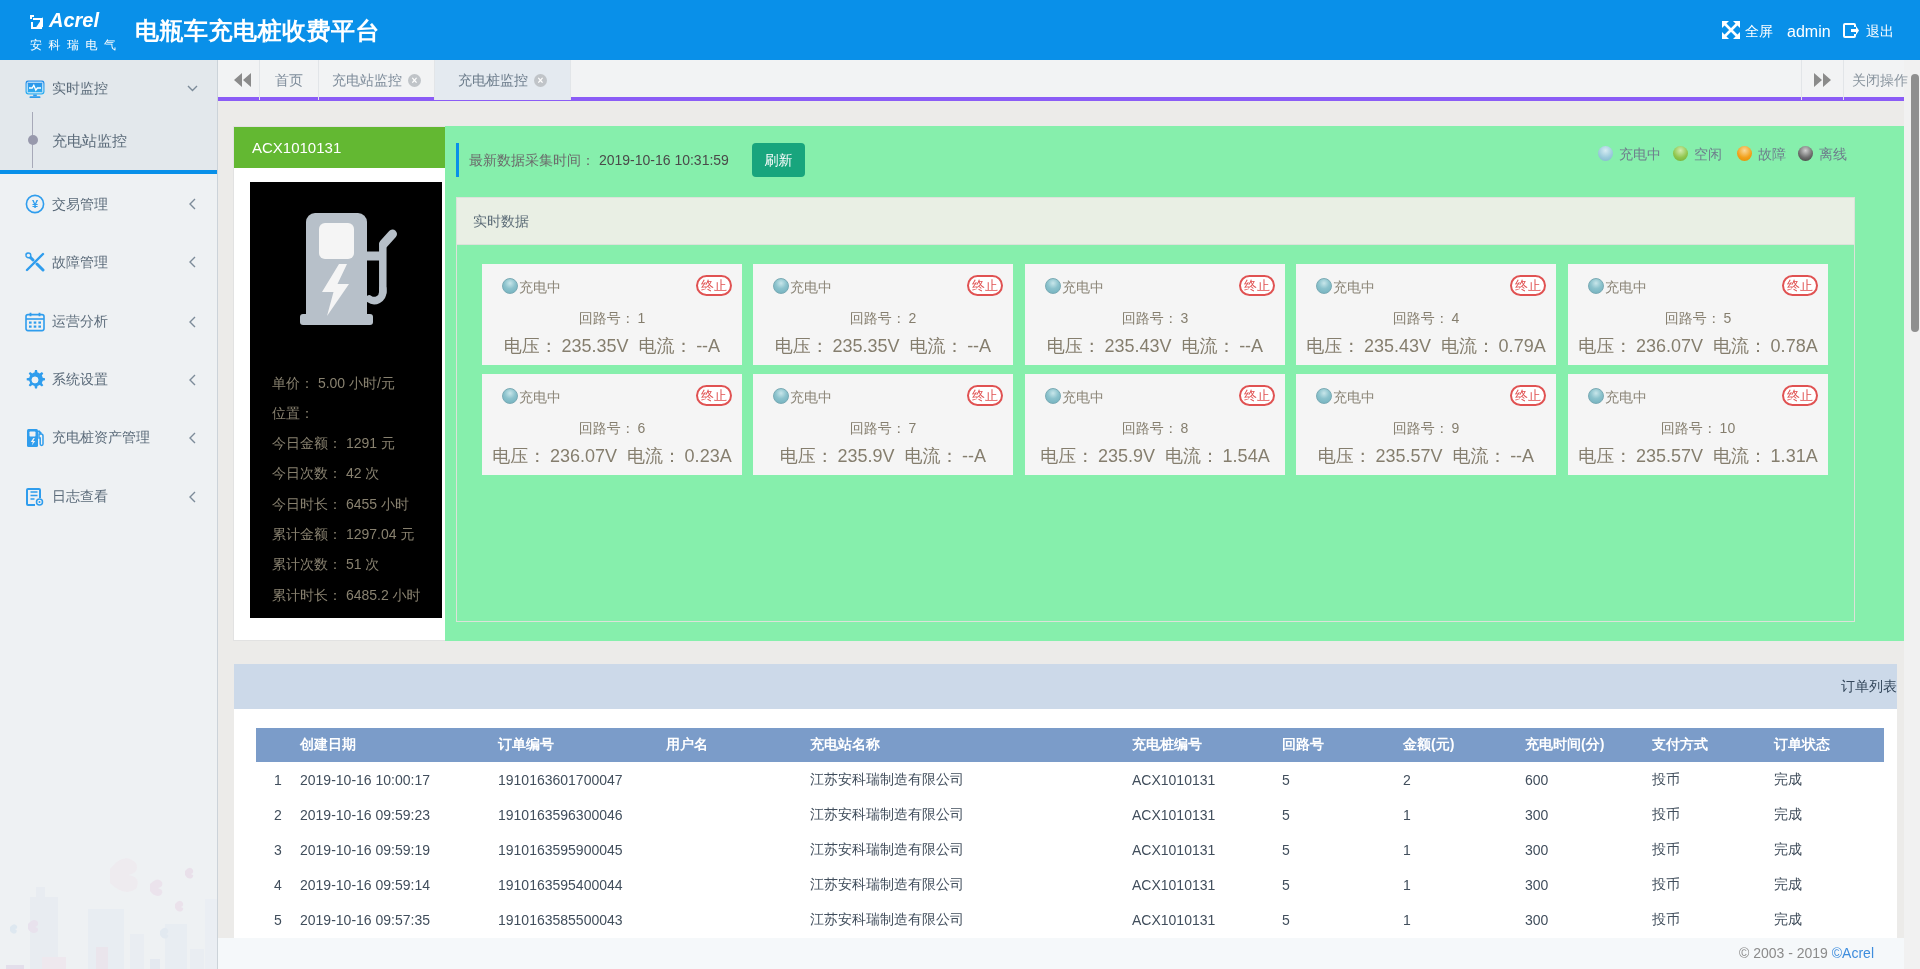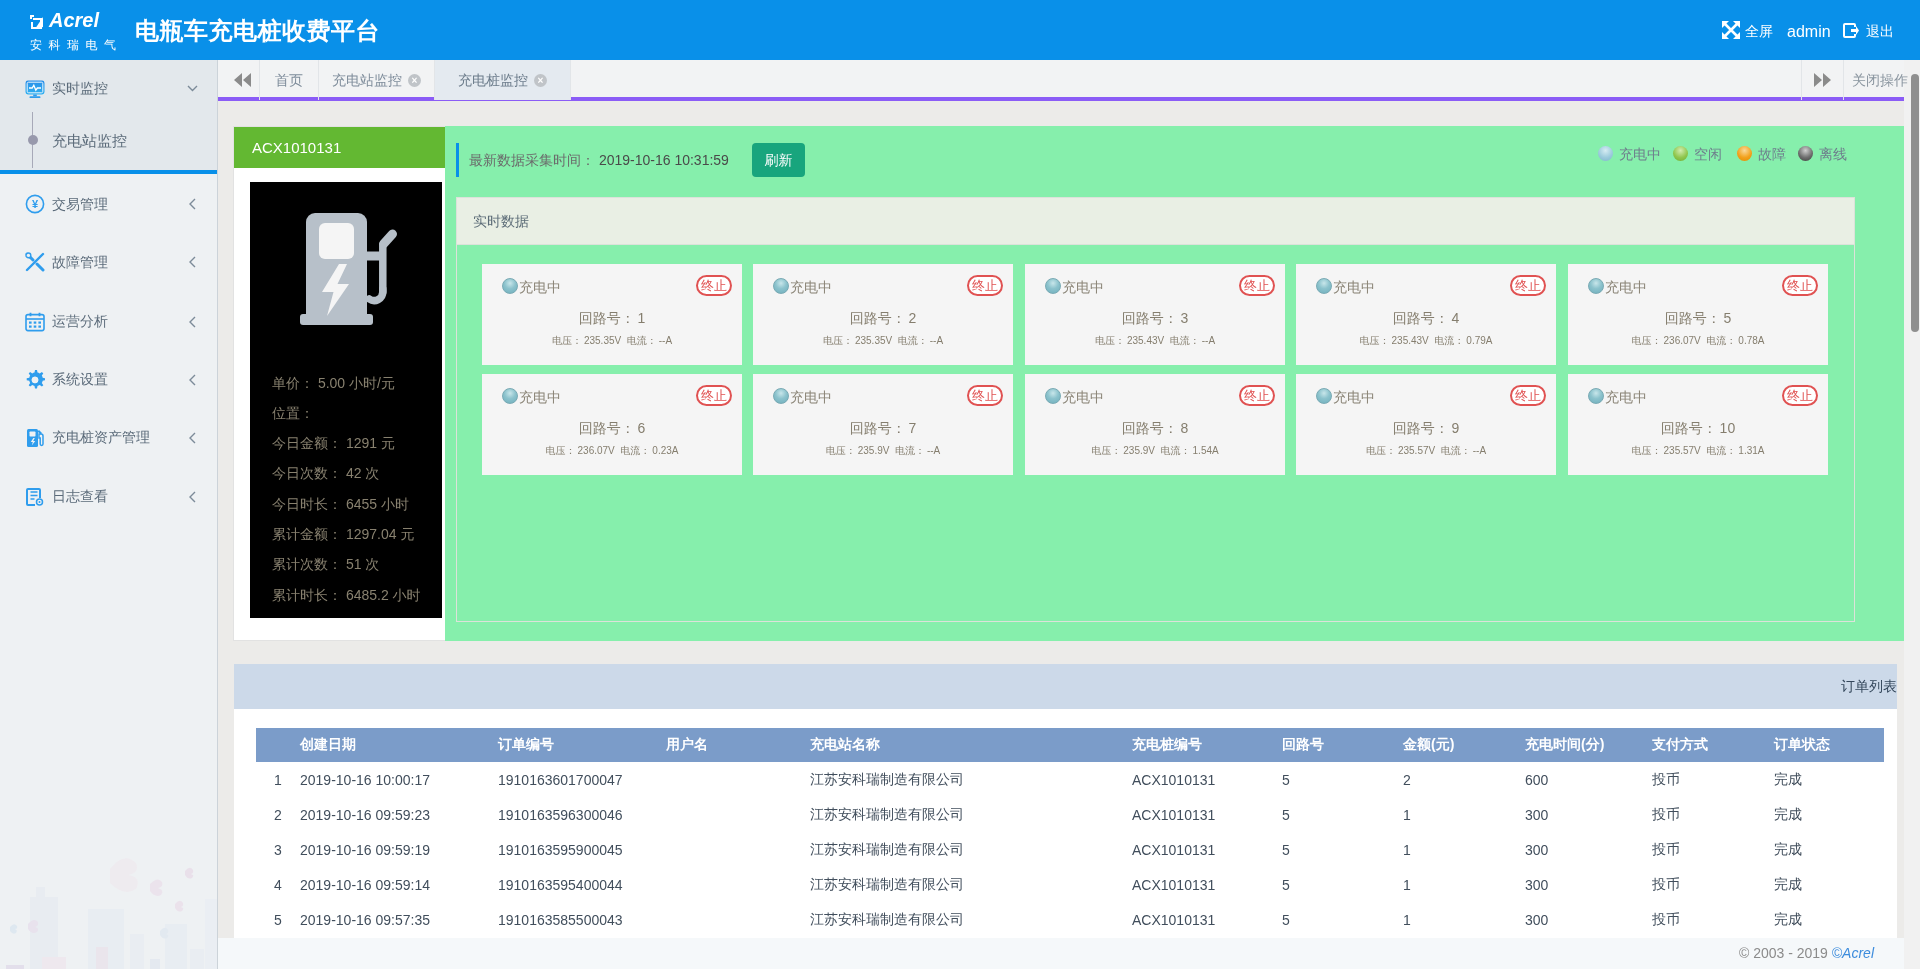--- a/index.html
+++ b/index.html
@@ -39,32 +39,32 @@
 .leg-txt { font-size:14px; color:#6e7d8c; }
 .ball { position:absolute; width:15px; height:15px; border-radius:50%; }
 #rtbox { left:11px; top:71px; width:1399px; height:425px; border:1px solid #dce2da; }
 #rtbox-hd { left:0; top:0; width:1397px; height:47px; background:#e9efe4; border-bottom:1px solid #dce2da; font-size:14px; color:#5c6c77; line-height:47px; padding-left:16px; }
 
 .ccard { position:absolute; width:260px; height:101px; background:#f5f5f5; }
 .csphere { position:absolute; left:20px; top:14px; width:16px; height:16px; border-radius:50%; background:radial-gradient(circle at 50% 30%, #c8e6ea 0%, #8cc3cd 45%, #6faebc 100%); border:1px solid #79aab4; }
 .cstat { position:absolute; left:37px; top:15px; font-size:14px; color:#8a8476; }
 .cstop { position:absolute; right:10px; top:11px; width:36px; height:21px; border:2px solid #e05252; border-radius:11px; color:#e05252; font-size:13px; text-align:center; line-height:18px; background:#fff; }
 .cline1 { position:absolute; left:0; top:46px; width:100%; text-align:center; font-size:14px; color:#857e6e; }
-.cline2 { position:absolute; left:0; top:70px; width:100%; text-align:center; font-size:10px; color:#857e6e; }
+.cline2 { position:absolute; left:0; top:70px; width:100%; text-align:center; font-size:18px; color:#857e6e; }
 
 
 #orders { left:234px; top:664px; width:1663px; height:274px; background:#fff; }
 #orders-hd { left:0; top:0; width:1663px; height:45px; background:#ccd9e9; font-size:14px; color:#34475b; line-height:45px; padding-left:17px;text-align:right; }
 table#otab { position:absolute; left:22px; top:64px; border-collapse:collapse; table-layout:fixed; width:1628px; }
 #otab th { background:#7b9cc9; color:#fff; font-size:14px; font-weight:bold; text-align:left; height:34px; padding:0; }
 #otab td { font-size:14px; color:#414e5c; height:35px; padding:0; }
 
 
 #footer { left:218px; top:938px; width:1686px; height:31px; background:#f5f8fa; font-size:14px; color:#8b8b8b; }
-#footer span { color:#3e8ddd;font-style:italic; }
+#footer span { color:#3e8ddd; }
 
 
 #sbar { left:1904px; top:60px; width:16px; height:909px; background:#f1f1f1; z-index:1; }
 #sthumb { left:7px; top:14px; width:8px; height:258px; background:#8f8f8f; border-radius:4px; }
 </style>
 </head>
 <body>
 
 <div class="abs" id="hdr">
   <svg class="abs" style="left:29px;top:15px" width="19" height="18" viewBox="0 0 19 18">

